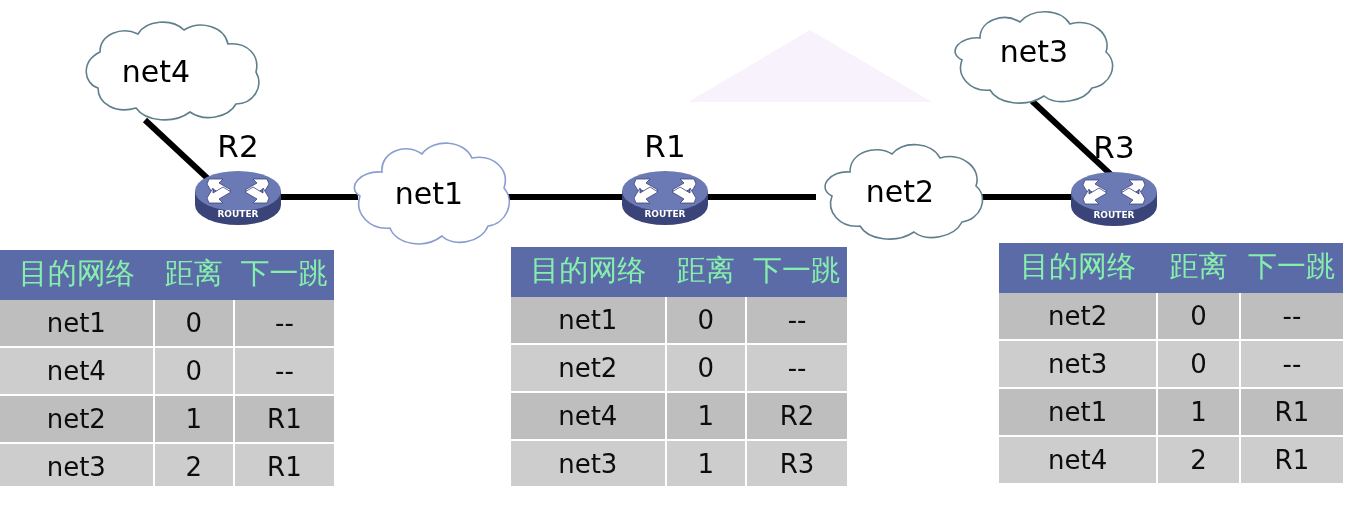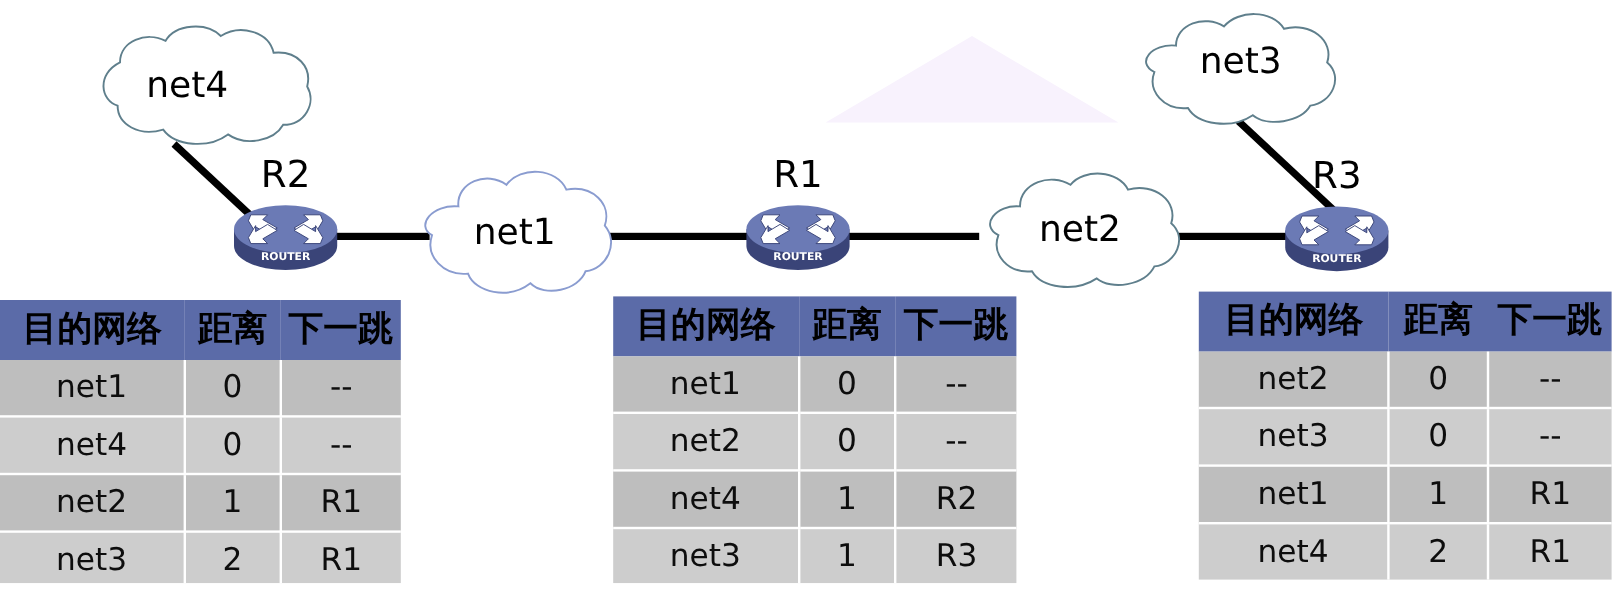--- a/index.html
+++ b/index.html
@@ -68,23 +68,23 @@
 
   
   .rtable {
     position: absolute;
     border-collapse: collapse;
     table-layout: fixed;
     background: #ffffff;
   }
   .rtable th {
     background: #5b6ba8;
-    color: #000000;
+    color: #86efac;
     font-size: 29px;
-    font-weight: bold;
+    font-weight: normal;
     padding: 4px 0 6px 0;
     text-align: center;
     white-space: nowrap;
     border: 0;
     font-family: "DejaVu Sans", "Liberation Sans", sans-serif;
   }
   .rtable td {
     font-size: 26px;
     color: #0d0d0d;
     text-align: center;

